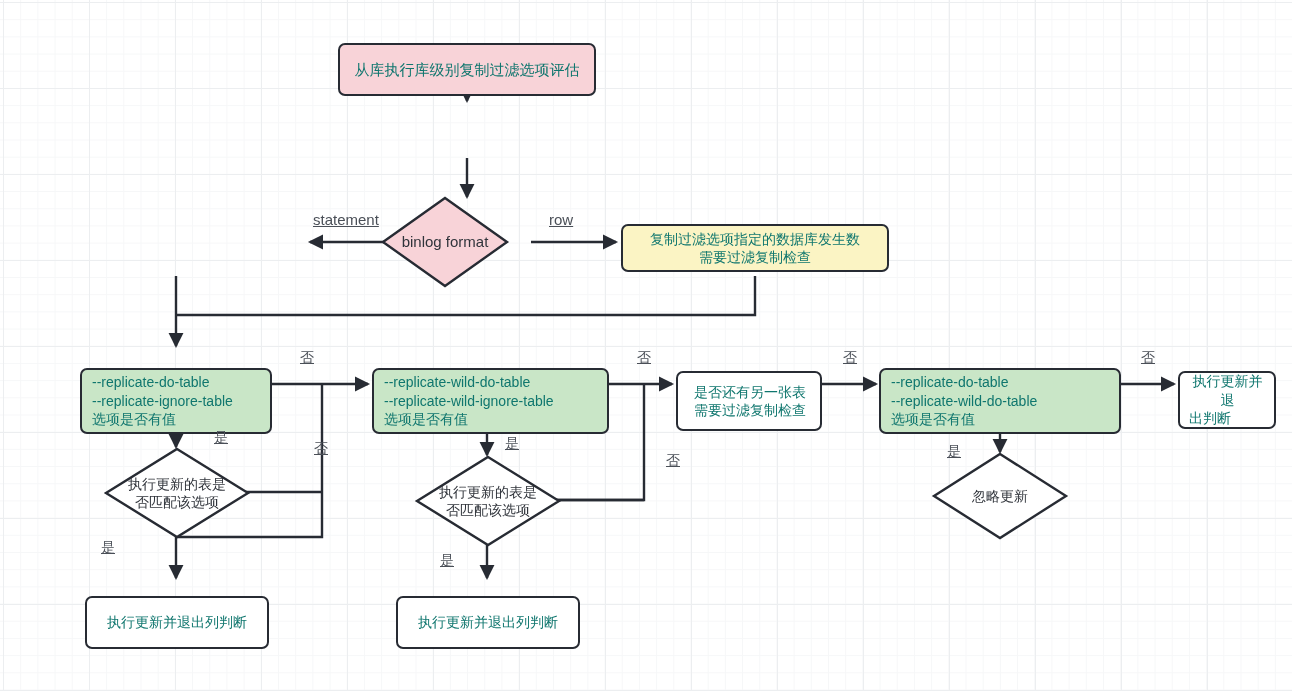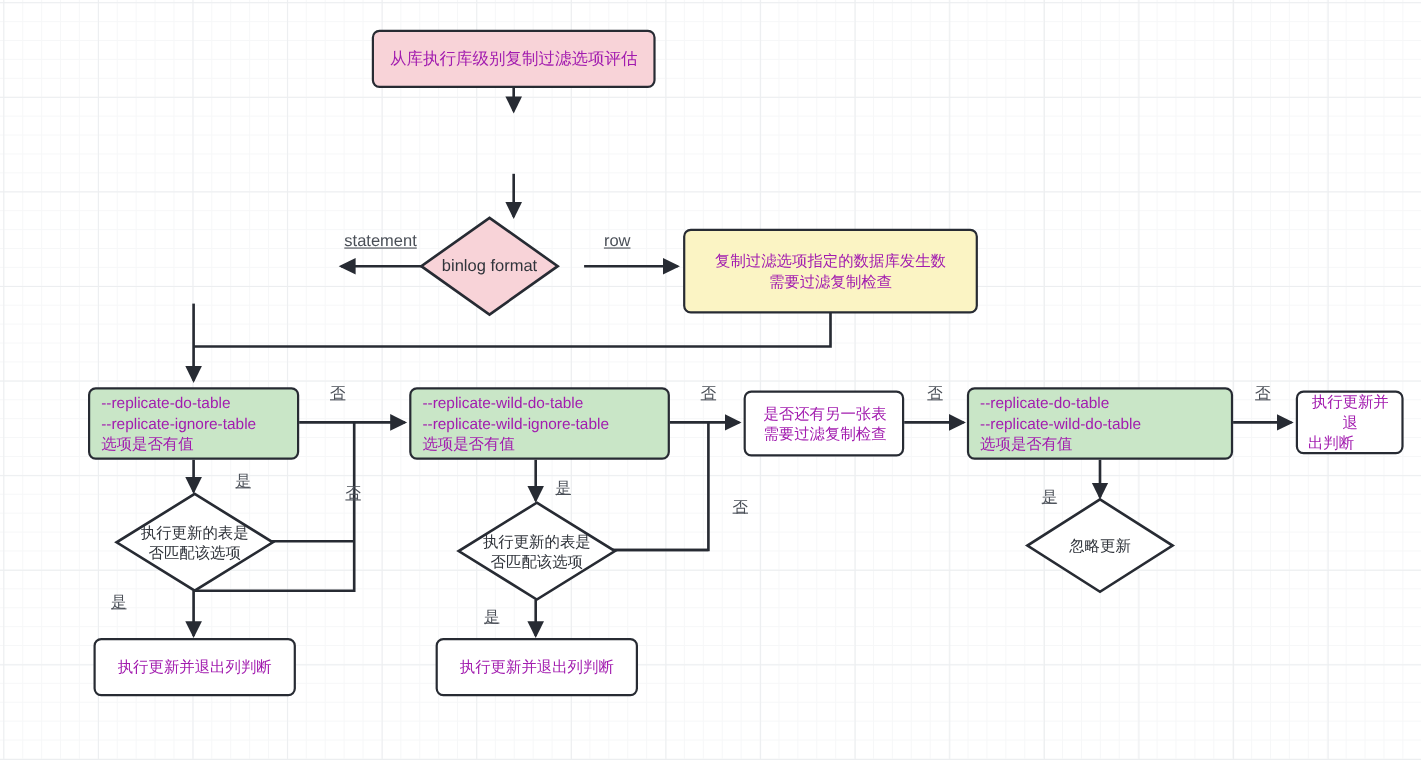--- a/index.html
+++ b/index.html
@@ -33,22 +33,23 @@
     height: 691px;
     pointer-events: none;
   }
   .node {
     position: absolute;
     box-sizing: border-box;
     display: flex;
     align-items: center;
     justify-content: center;
     text-align: center;
-    color: #a21caf;
+    color: #0f766e;
     line-height: 1.32;
+    margin-top: 16px;
   }
   .boxnode {
     border: 2px solid #272b33;
     border-radius: 7px;
     padding: 4px 8px;
   }
   .boxnode.left-align {
     justify-content: flex-start;
     text-align: center;
   }
@@ -145,21 +146,21 @@
 
 
   <div class="diamond-wrap" style="left:381px; top:196px; width:128px; height:92px;">
     <svg width="128" height="92" viewBox="0 0 128 92" xmlns="http://www.w3.org/2000/svg">
       <polygon points="64,2 126,46 64,90 2,46" fill="#f8d3d8" stroke="#272b33" stroke-width="2.4"></polygon>
     </svg>
     <div class="diamond-label t15">binlog  format</div>
   </div>
 
 
-  <div class="node boxnode t14" style="left:621px; top:208px; width:268px; height:77px; background:#fbf4c4; flex-direction:column;">
+  <div class="node boxnode t14" style="left:621px; top:208px; width:268px; height:48px; background:#fbf4c4; flex-direction:column;">
     <span>复制过滤选项指定的数据库发生数</span>
     <span>需要过滤复制检查</span>
   </div>
 
   <div class="node boxnode left-align mono-ish" style="left:80px; top:352px; width:192px; height:66px; background:#c9e6c7; flex-direction:column; align-items:flex-start; justify-content:center; padding-left:10px;">
     <span>--replicate-do-table</span>
     <span>--replicate-ignore-table</span>
     <span>选项是否有值</span>
   </div>
 

